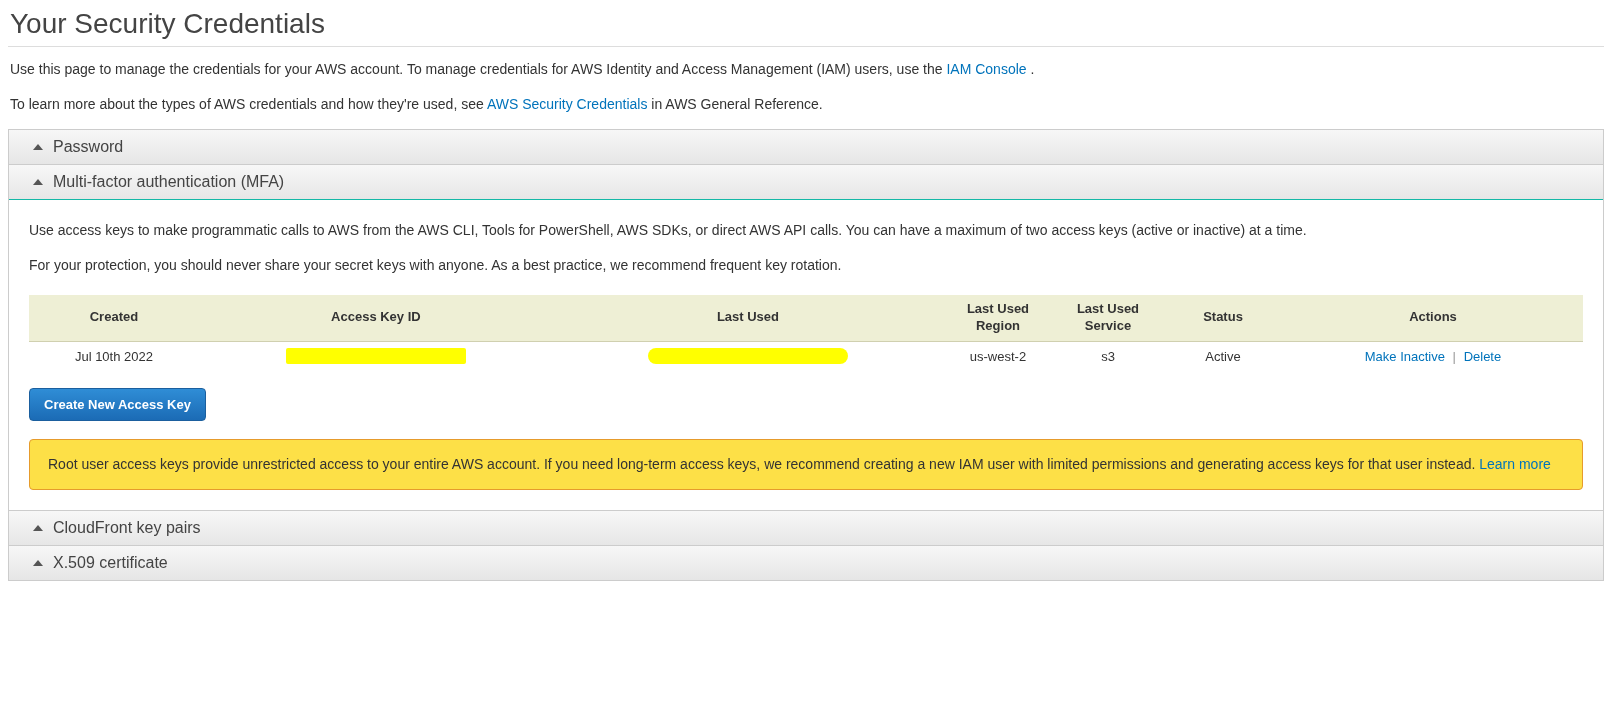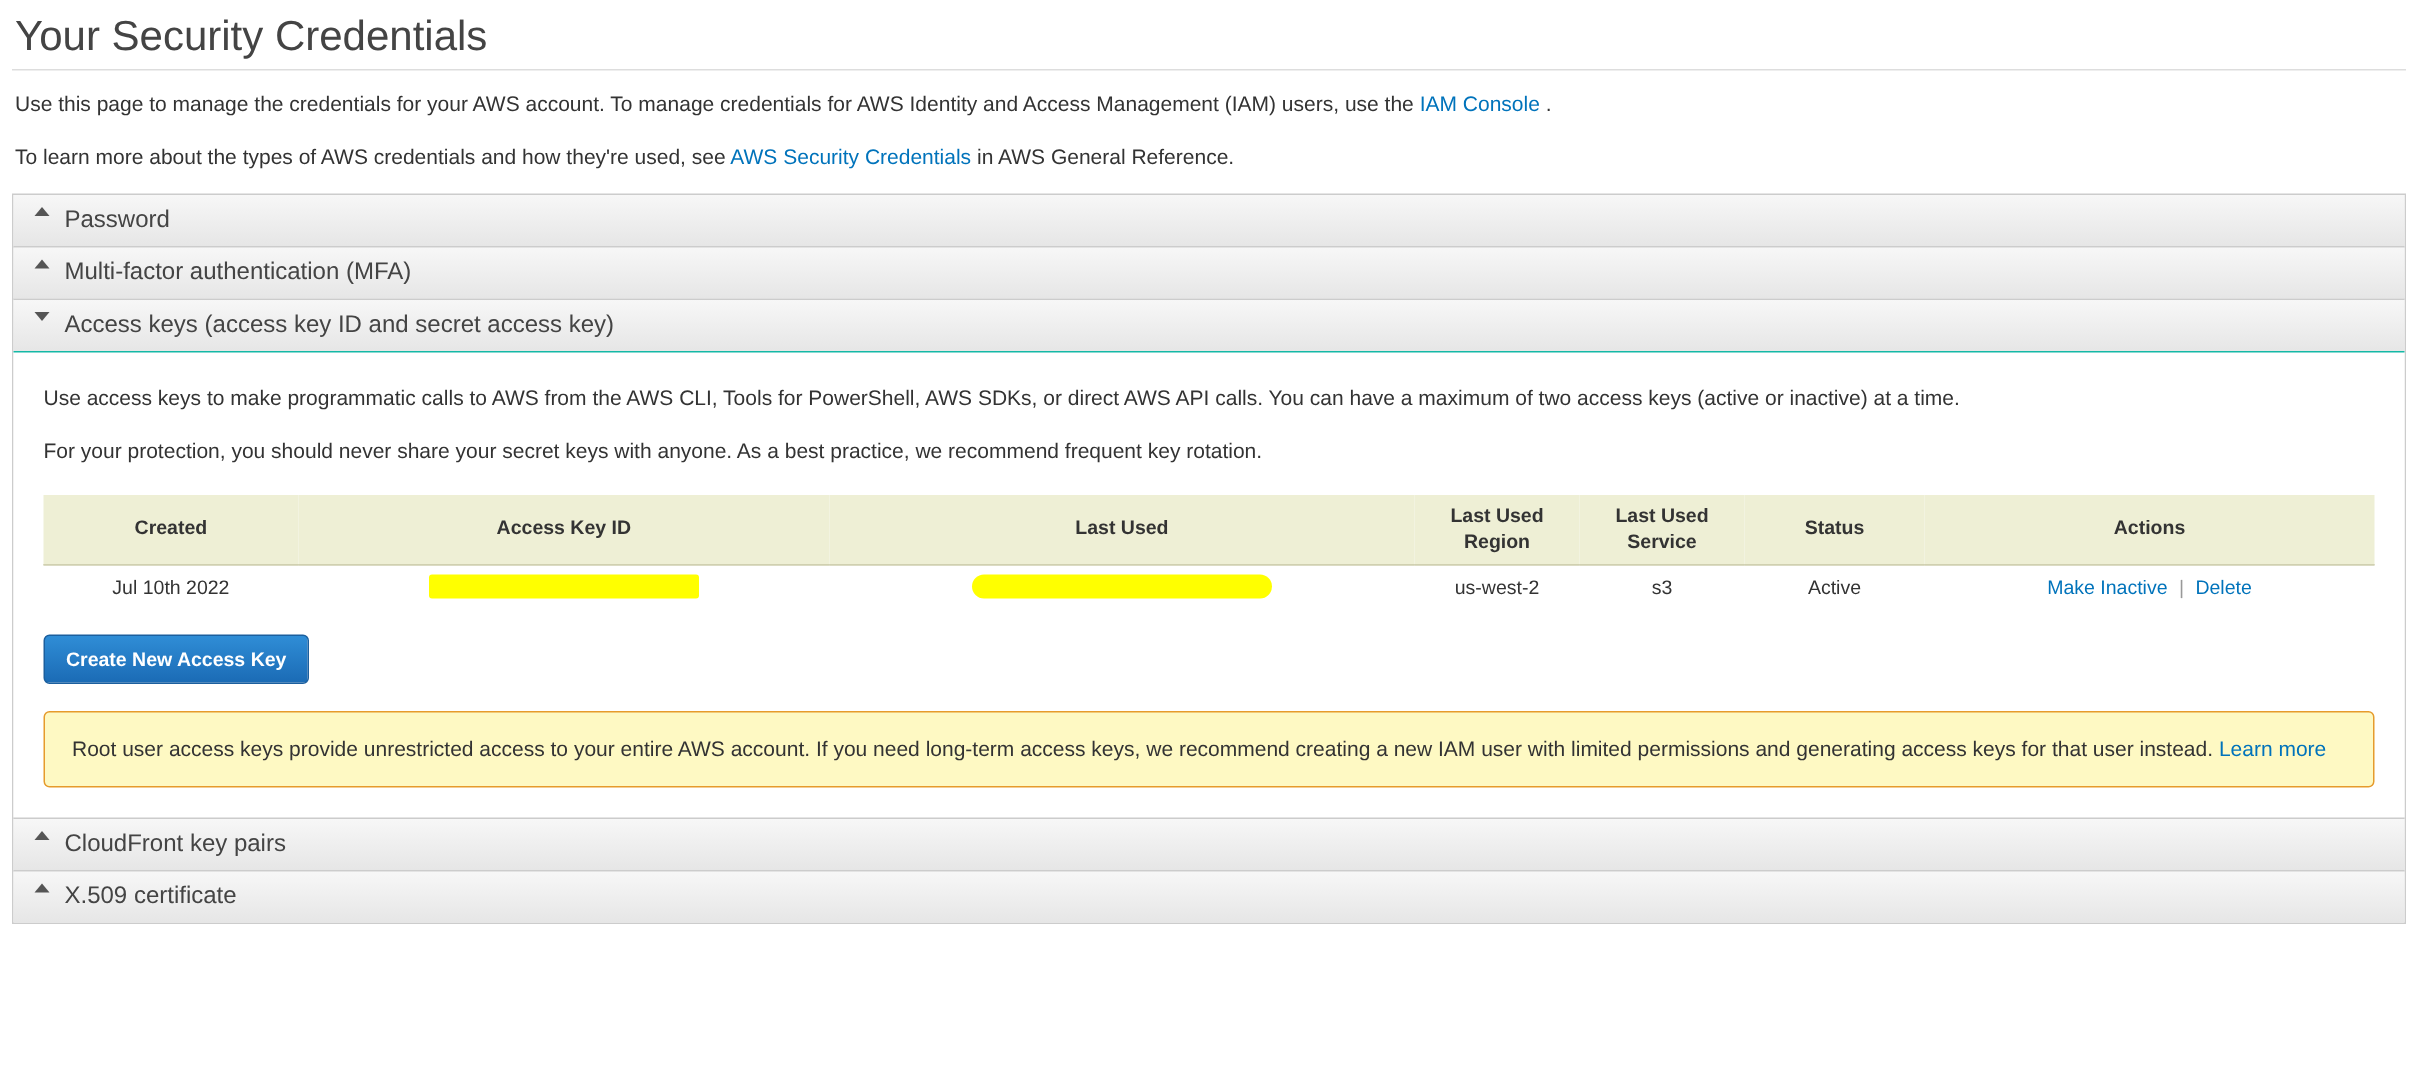--- a/index.html
+++ b/index.html
@@ -5,22 +5,23 @@
     * { box-sizing: border-box; margin: 0; padding: 0; }
     body { font-family: "Amazon Ember", "Helvetica Neue", Helvetica, Arial, sans-serif; font-size: 14px; color: #333; background: #fff; padding: 8px; }
     .page-title { font-size: 28px; font-weight: 300; color: #444; margin-bottom: 6px; padding-left: 2px; }
     .title-divider { border: none; border-top: 1px solid #ddd; margin-bottom: 12px; }
     .intro-text { font-size: 14px; color: #333; padding-left: 2px; margin-bottom: 14px; line-height: 1.5; }
     .intro-text a, .link { color: #0073bb; text-decoration: none; cursor: pointer; }
     .accordion { border: 1px solid #ccc; margin: 0; }
     .accordion-header {
       background: linear-gradient(to bottom, #f7f7f7, #e6e6e6);
       border-top: 1px solid #ccc;
-      padding: 8px 14px;
+      padding: 8px 24px;
       display: flex;
+      align-items: center;
       cursor: pointer;
       font-size: 16px;
       color: #444;
     }
     .accordion-header:first-child { border-top: none; }
     .triangle { width: 0; height: 0; margin-right: 10px; display: inline-block; }
     .triangle-up { border-left: 5px solid transparent; border-right: 5px solid transparent; border-bottom: 6px solid #555; }
     .triangle-down { border-left: 5px solid transparent; border-right: 5px solid transparent; border-top: 6px solid #555; }
     .accordion-body { padding: 20px; border-top: 1px solid #14b8a6; background: #fff; }
     .body-text { font-size: 14px; color: #333; line-height: 1.5; margin-bottom: 14px; }
@@ -51,21 +52,21 @@
       color: #fff;
       font-weight: bold;
       font-size: 13px;
       padding: 8px 14px;
       border-radius: 4px;
       cursor: pointer;
       text-align: right;
     }
     .info-box {
       border: 1px solid #e69b2c;
-      background: #fef9c3;
+      background: #fde047;
       border-radius: 4px;
       padding: 14px 18px;
       margin-top: 18px;
       font-size: 14px;
       color: #333;
       line-height: 1.5;
     }
     .actions-cell .sep { color: #999; margin: 0 4px; }
   </style>
 </head>
@@ -86,24 +87,20 @@
   <div class="accordion-header">
     <span class="triangle triangle-up"></span>
     <span>Password</span>
   </div>
 
   <div class="accordion-header">
     <span class="triangle triangle-up"></span>
     <span>Multi-factor authentication (MFA)</span>
   </div>
 
-  <div class="accordion-header">
-    <span class="triangle triangle-down"></span>
-    <span>Access keys (access key ID and secret access key)</span>
-  </div>
 
   <div class="accordion-body">
     <p class="body-text">Use access keys to make programmatic calls to AWS from the AWS CLI, Tools for PowerShell, AWS SDKs, or direct AWS API calls. You can have a maximum of two access keys (active or inactive) at a time.</p>
     <p class="body-text" style="margin-bottom:19px;">For your protection, you should never share your secret keys with anyone. As a best practice, we recommend frequent key rotation.</p>
 
     <table class="keys-table">
       <thead>
         <tr>
           <th>Created</th>
           <th>Access Key ID</th>

